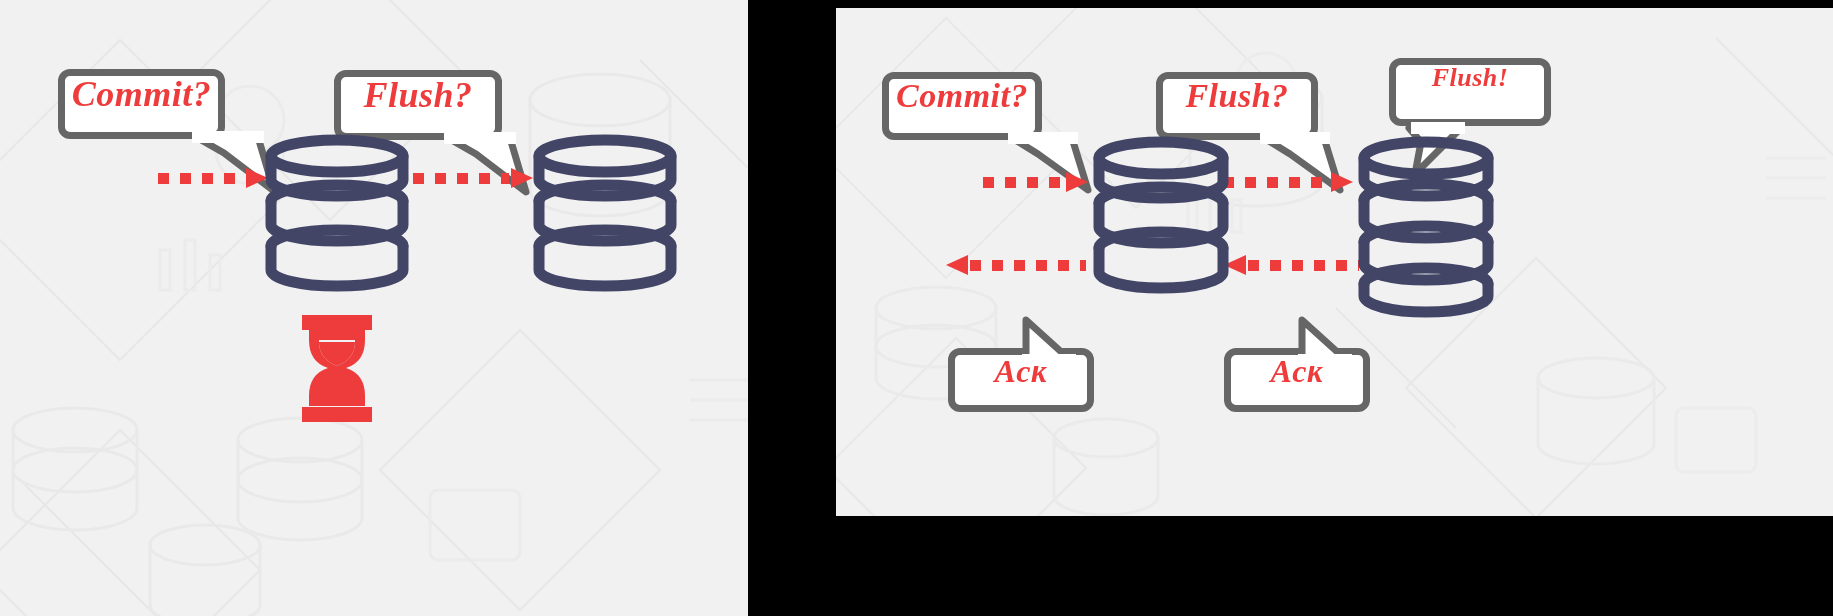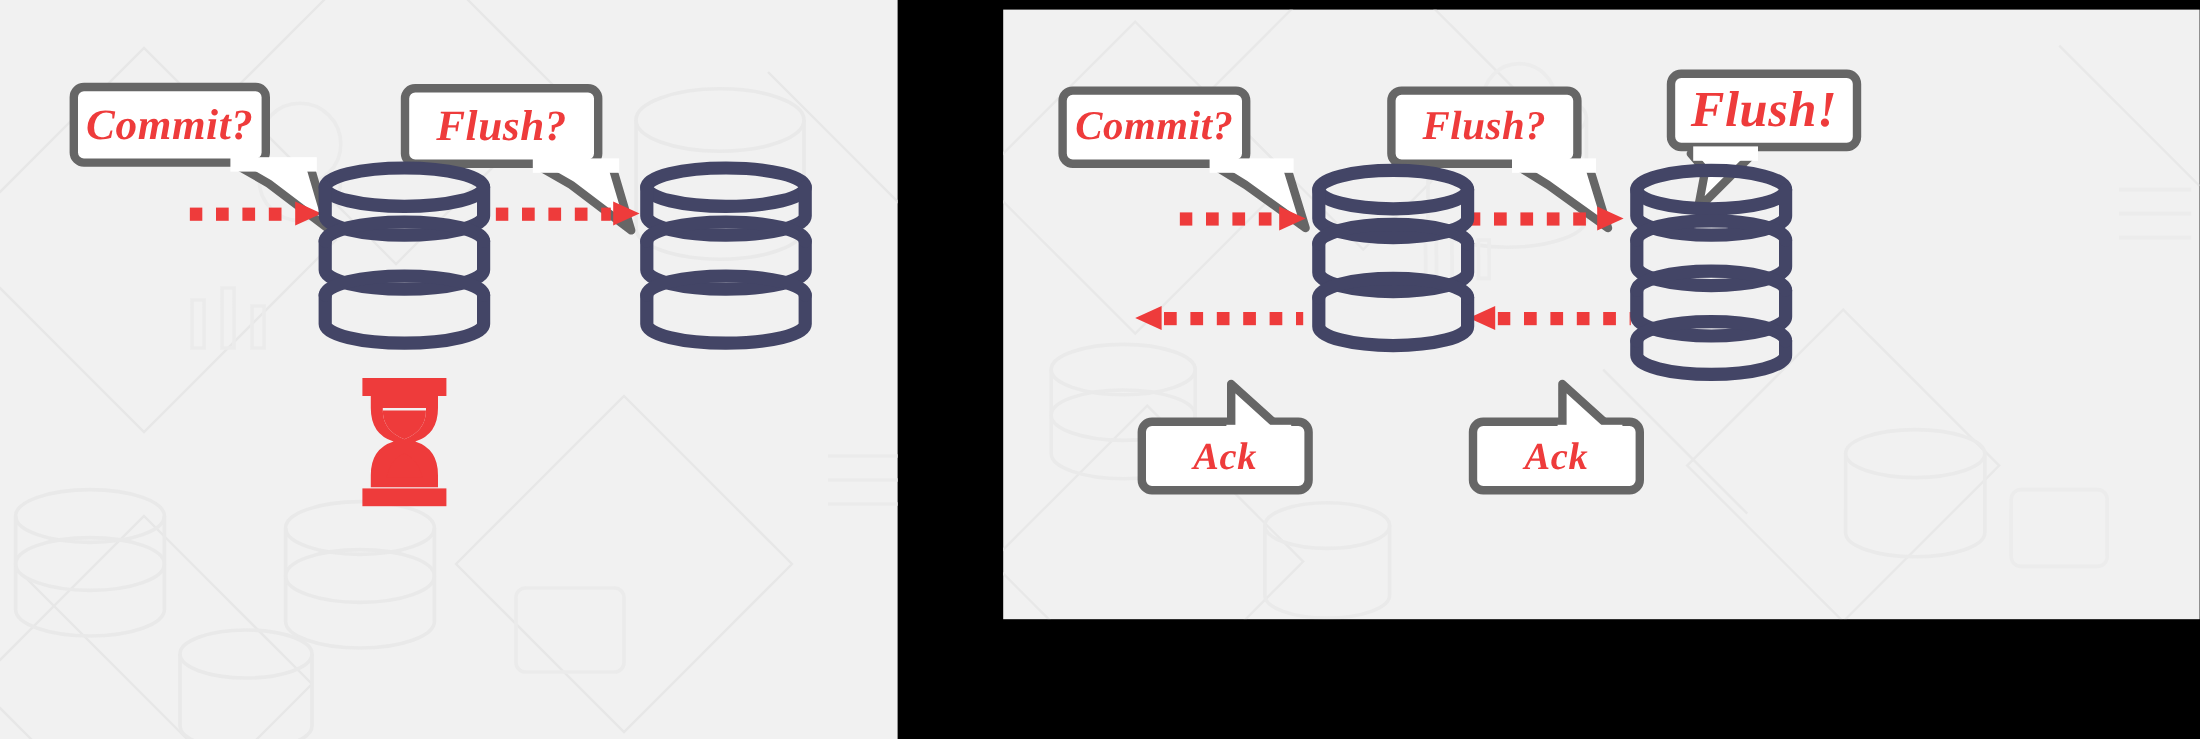--- a/index.html
+++ b/index.html
@@ -14,21 +14,21 @@
 
   
   .watermark{position:absolute;inset:0;pointer-events:none;opacity:1;}
 
   
   .bubble{position:absolute;}
   .bubble .box{
     position:absolute;left:0;top:0;
     background:#ffffff;border:7px solid #666666;border-radius:12px;
     box-sizing:border-box;
-    display:flex;align-items:center;justify-content:center;
+    display:flex;justify-content:center;
   }
   .bubble .label{
     color:#ee3b3b;font-family:"Liberation Serif",serif;
     font-weight:bold;font-style:italic;white-space:nowrap;
     line-height:1;letter-spacing:.5px;
   }
   .bubble .tail{position:absolute;overflow:visible;}
 
   
   .arrow{position:absolute;height:20px;}
@@ -202,21 +202,21 @@
         <span class="label" style="font-size:34px;">Flush?</span>
       </div>
       <svg class="tail" style="left:100px;top:60px;width:110px;height:70px;" viewBox="0 0 110 70">
         <path d="M8 6 L68 6 L84 58 L34 22 Z" fill="#ffffff" stroke="#666666" stroke-width="7" stroke-linejoin="round" stroke-linecap="round"></path>
         <rect x="4" y="0" width="70" height="12" fill="#ffffff"></rect>
       </svg>
     </div>
 
     <div class="bubble" style="left:553px;top:50px;">
       <div class="box" style="width:162px;height:68px;">
-        <span class="label" style="font-size:42px;">Flush!</span>
+        <span class="label" style="font-size:26px;">Flush!</span>
       </div>
       <svg class="tail" style="left:6px;top:46px;width:110px;height:74px;" viewBox="0 0 110 74">
         <path d="M14 24 L66 24 L20 70 L26 38 Z" fill="#ffffff" stroke="#666666" stroke-width="7" stroke-linejoin="round" stroke-linecap="round"></path>
         <rect x="16" y="18" width="54" height="12" fill="#ffffff"></rect>
       </svg>
     </div>
 
     <div class="arrow right" style="left:147px;top:164px;width:105px;">
       <div class="dashes" style="left:0;right:24px;"></div>
       <div class="head"></div>

